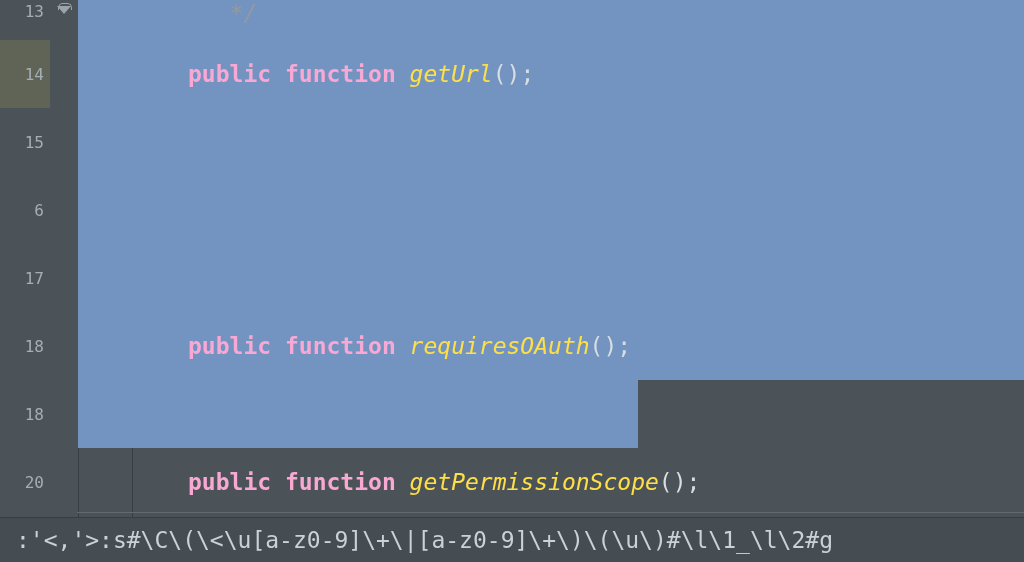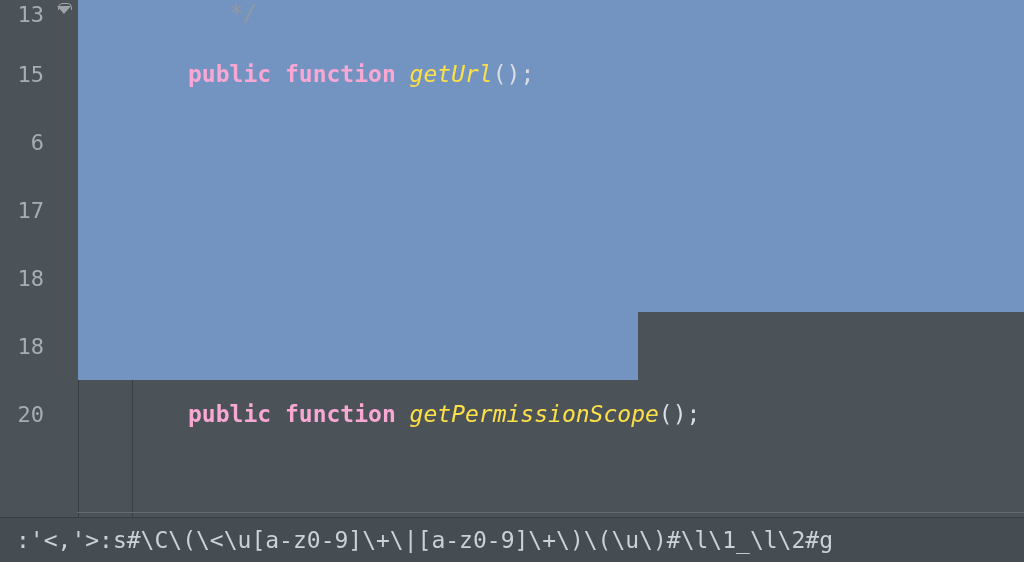--- a/index.html
+++ b/index.html
@@ -24,21 +24,21 @@
       width: 50px;
       background: #4c5358;
       flex-shrink: 0;
     }
     .gutter-line {
       height: 68px;
       display: flex;
       align-items: center;
       justify-content: flex-end;
       padding-right: 6px;
-      font-size: 22px;
+      font-size: 16px;
       color: #a5aeb4;
     }
     .gutter-line.first {
       height: 40px;
       align-items: flex-start;
       padding-top: 2px;
     }
     .gutter-line.current {
       background: #5f6456;
     }
@@ -153,20 +153,21 @@
       height: 1px;
       background: #646b70;
     }
   </style>
 </head>
 <body>
 
 <div class="editor">
   <div class="gutter">
     <div class="gutter-line first">13</div>
+    <div class="gutter-line current">14</div>
     <div class="gutter-line">15</div>
     <div class="gutter-line">6</div>
     <div class="gutter-line">17</div>
     <div class="gutter-line">18</div>
     <div class="gutter-line">18</div>
     <div class="gutter-line">20</div>
   </div>
   <div class="marker-col">
     <div class="fold-marker"></div>
   </div>
@@ -191,20 +192,24 @@
 
     <div class="code-line">
       <div class="selection-bg" style="right:0"></div>
     </div>
 
     <div class="code-line">
       <div class="selection-bg" style="right:0"></div>
       <div class="code-content"></div>
     </div>
 
+    <div class="code-line">
+      <div class="selection-bg" style="right:0"></div>
+      <div class="code-content"><span class="t-kw">public</span> <span class="t-kw">function</span> <span class="t-fn">requiresOAuth</span><span class="t-paren">(</span><span class="t-paren">)</span><span class="t-paren">;</span></div>
+    </div>
 
     <div class="code-line">
       <div class="selection-bg" style="width:560px"></div>
       <div class="code-content"></div>
     </div>
 
     <div class="code-line">
       <div class="code-content"><span class="t-kw">public</span> <span class="t-kw">function</span> <span class="t-fn">getPermissionScope</span><span class="t-paren">(</span><span class="t-paren">)</span><span class="t-paren">;</span></div>
     </div>
 

